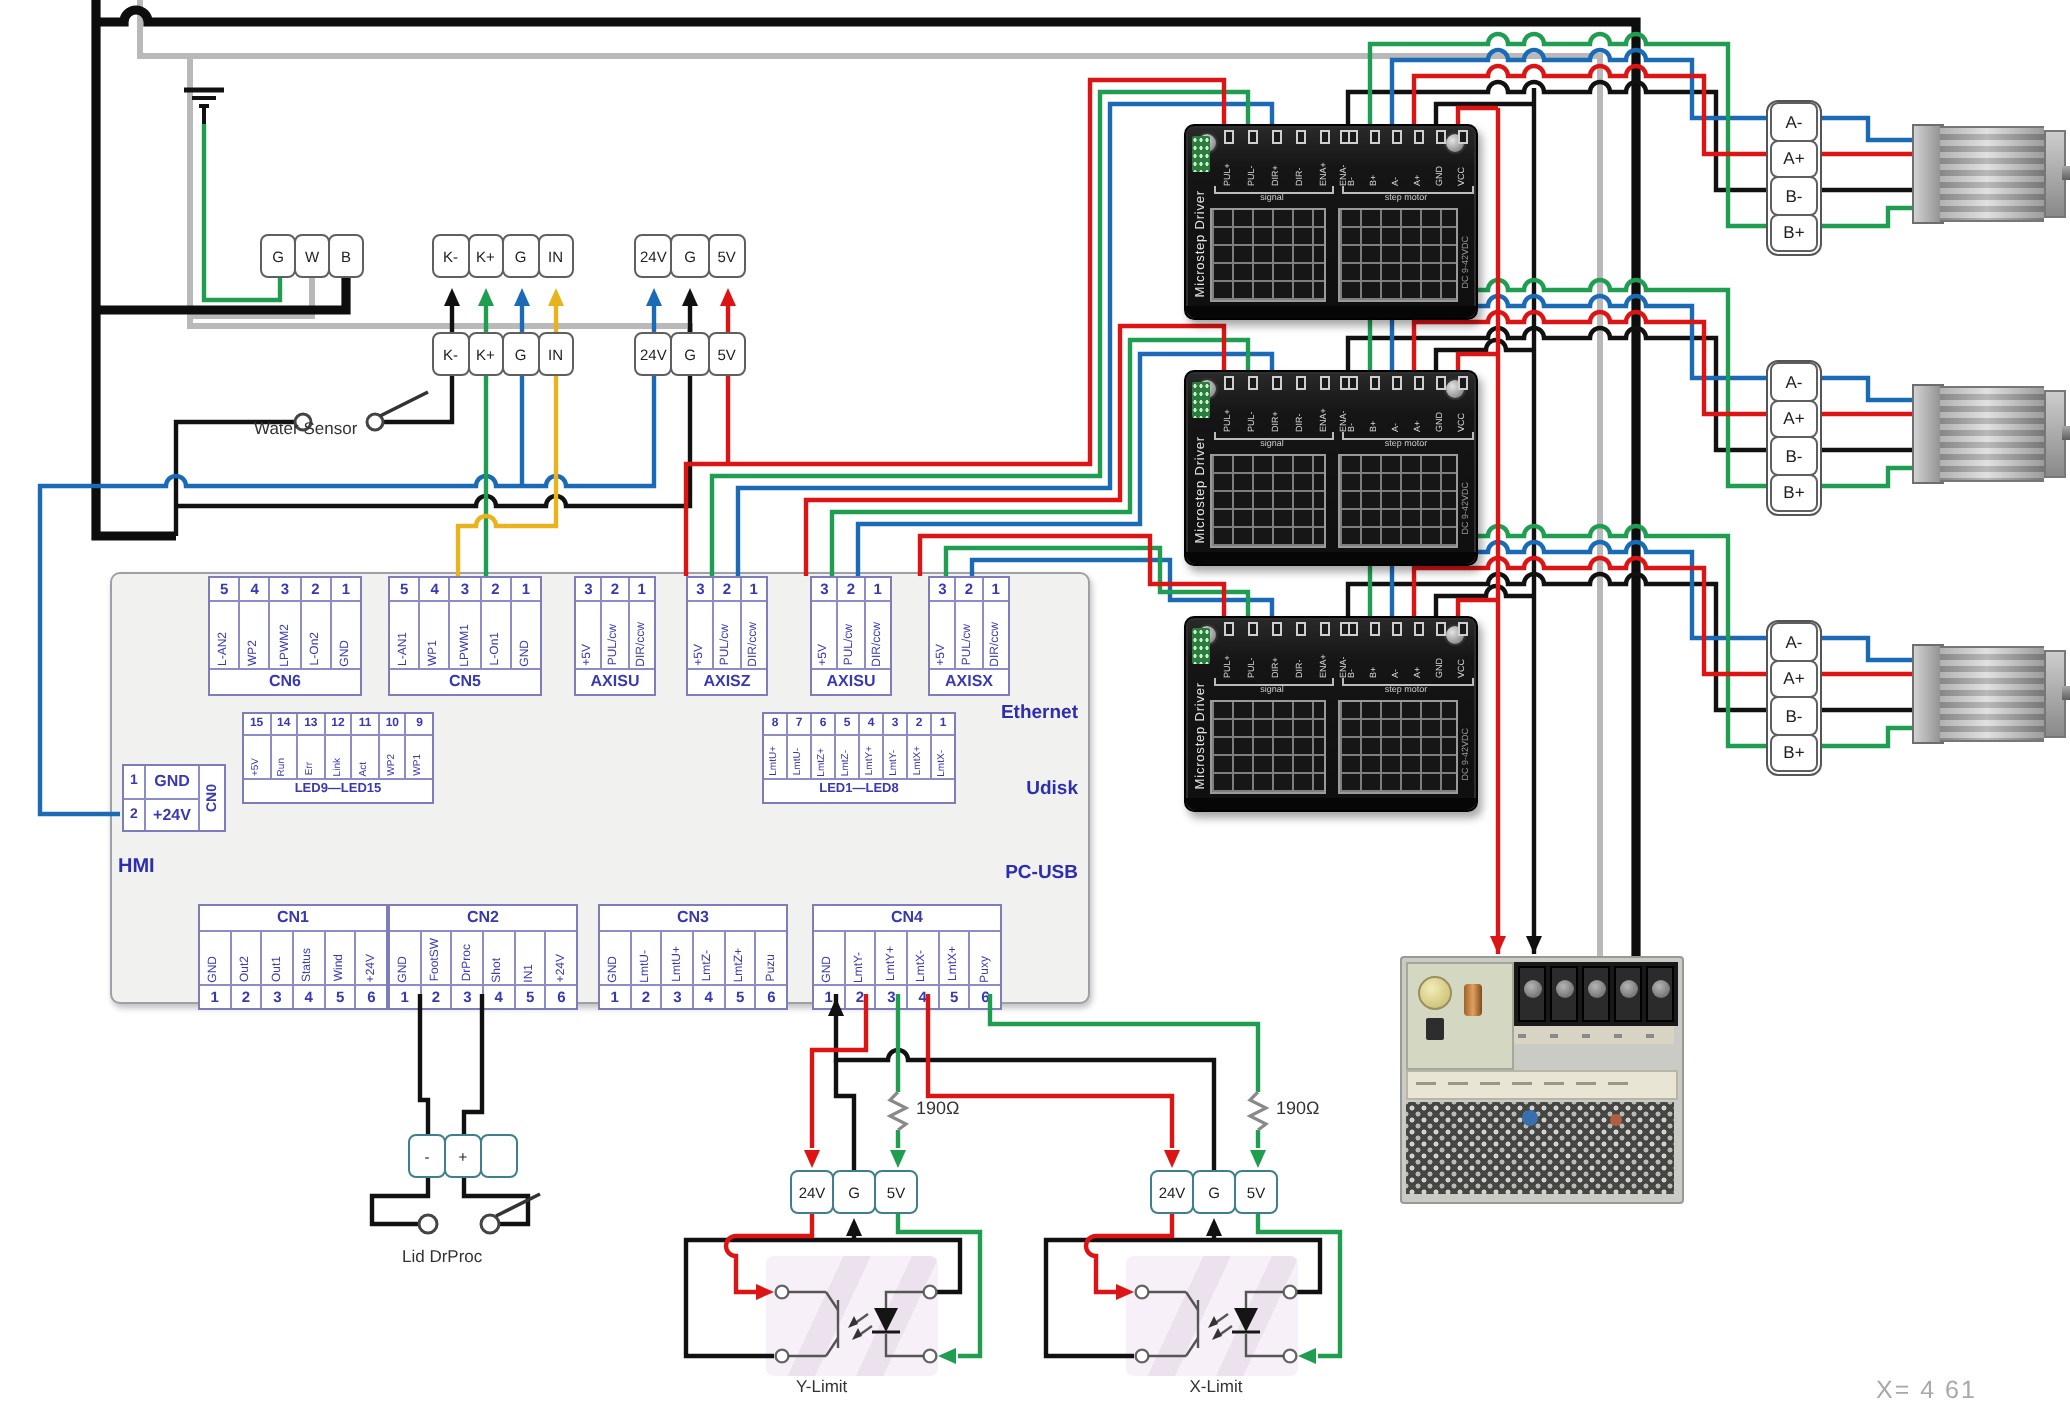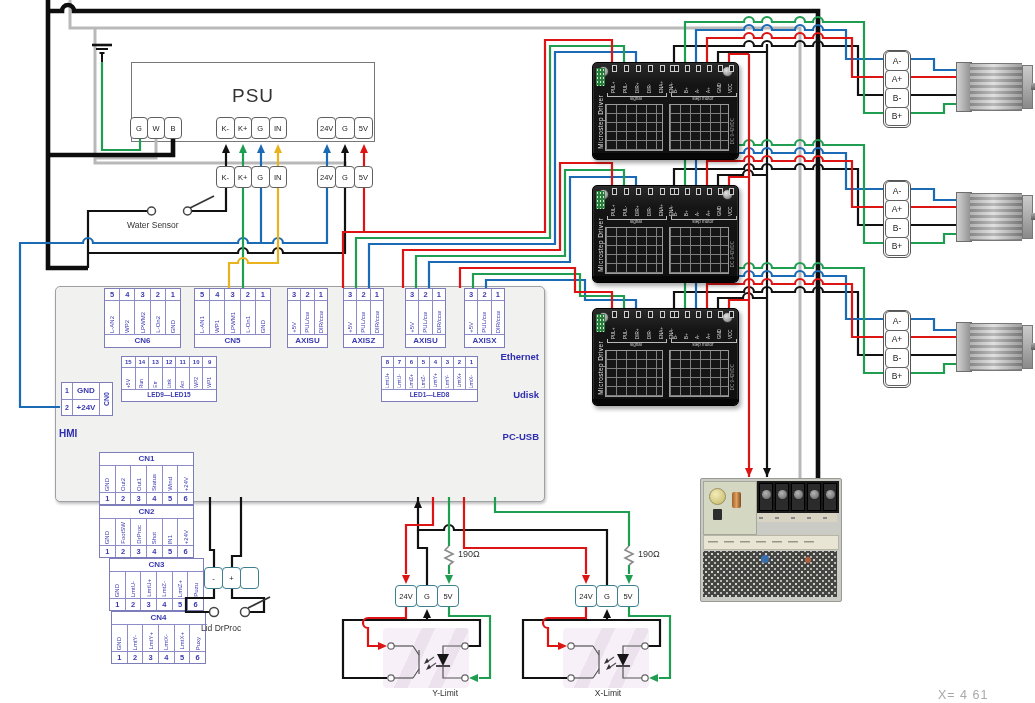--- a/index.html
+++ b/index.html
@@ -85,23 +85,20 @@
   .opto{position:absolute;width:86px;height:60px;background:#f7f0f8;border-radius:4px;background-image:linear-gradient(115deg,transparent 34%,#ece2ee 34% 46%,transparent 46% 64%,#ece2ee 64% 76%,transparent 76%);}
   .slabel{position:absolute;font-size:8.5px;color:#333;z-index:6;}
   .rlabel{position:absolute;font-size:9px;color:#333;z-index:6;}
   #corner{position:absolute;left:938px;top:688px;width:95px;font-size:12.5px;color:#a8a8a8;z-index:6;letter-spacing:1px;}
 </style>
 </head>
 <body>
 
 <div id="stage">
 
-  <div class="box" id="psu-box">
-    <div class="psu-title">PSU</div>
-  </div>
 
   <div class="box" id="board">
     <div class="topflex" style="left:48px;top:1px;">
       <div class="conn top" style="width:75px">
           <div class="crow nums">
             <span class="ncell">5</span>
             <span class="ncell">4</span>
             <span class="ncell">3</span>
             <span class="ncell">2</span>
             <span class="ncell">1</span>
@@ -222,21 +219,21 @@
             <span class="vlab">
               <i>PUL/cw</i>
             </span>
             <span class="vlab">
               <i>DIR/ccw</i>
             </span>
           </div>
           <div class="ccap">AXISX</div>
         </div>
     </div>
-    <div class="botflex" style="left:43px;top:165px;flex-direction:column;">
+    <div class="botflex" style="left:43px;top:165px;">
       <div class="conn bottom" style="width:93px">
           <div class="ccap">CN1</div>
           <div class="crow labs">
             <span class="vlab">
               <i>GND</i>
             </span>
             <span class="vlab">
               <i>Out2</i>
             </span>
             <span class="vlab">
@@ -926,20 +923,20 @@
         <span class="pp-screw"></span>
         <span class="pp-screw"></span>
       </span>
     <span class="pp-lstrip"></span>
     <span class="pp-label"></span>
     <span class="pp-grille"></span>
     <span class="pp-dotb"></span>
       <span class="pp-dotr"></span>
   </div>
 
-  <span class="slabel" style="left:127px;top:220px">Water Sensor</span>
+  <span class="slabel" style="left:127px;top:209px">Water Sensor</span>
   <span class="slabel" style="left:201px;top:623px">Lid DrProc</span>
-  <span class="slabel" style="left:398px;top:688px;width:60px;text-align:right">Y-Limit</span>
+  <span class="slabel" style="left:398px;top:688px;width:60px;text-align:left">Y-Limit</span>
   <span class="slabel" style="left:578px;top:688px;width:60px;text-align:center">X-Limit</span>
   <span class="rlabel" style="left:458px;top:549px">190Ω</span>
   <span class="rlabel" style="left:638px;top:549px">190Ω</span>
   <span id="corner">X=  4  61</span>
 </div>
 
 </body></html>

